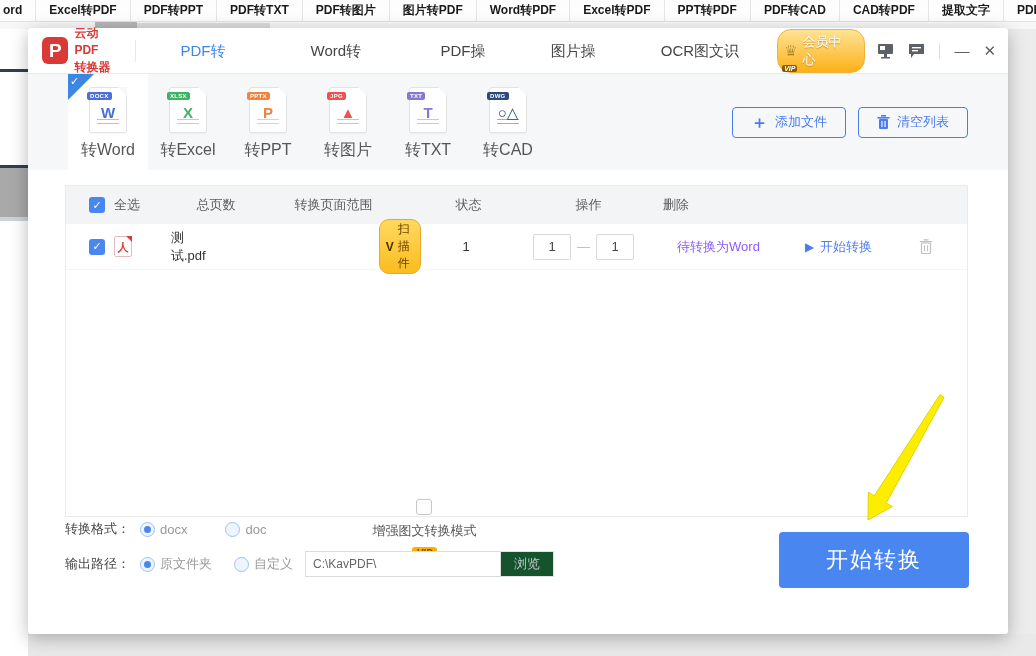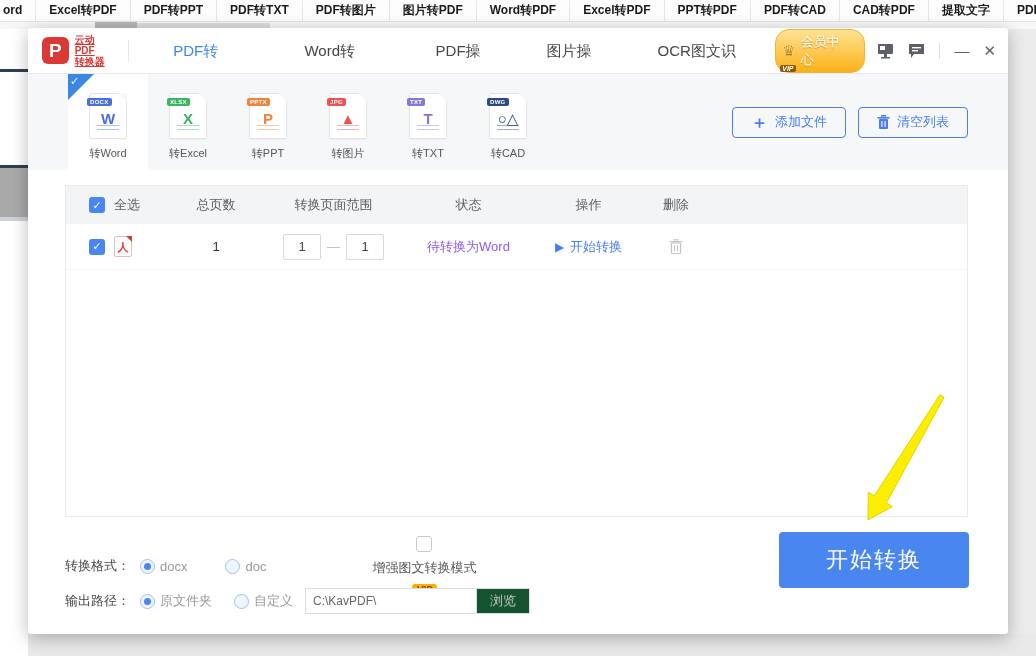--- a/index.html
+++ b/index.html
@@ -17,21 +17,21 @@
   .leftbg .navyline { position:absolute; left:0; top:40px; width:28px; height:3px; background:#2e3f54; }
   .leftbg .grayblock { position:absolute; left:0; top:136px; width:28px; height:56px; background:#a9a9a9; border-top:3px solid #2e3f54; border-bottom:4px solid #cdd2da; }
 
   
   .dialog { position:absolute; left:28px; top:28px; width:980px; height:606px; background:#fff; border-radius:3px; box-shadow:0 4px 18px rgba(0,0,0,.28); z-index:5; }
 
   
   .dlg-header { position:relative; height:46px; display:flex; align-items:center; border-bottom:1px solid #e7e9f2; padding:0 12px 0 14px; }
   .logo { display:flex; align-items:center; gap:6px; }
   .logo-mark { width:27px; height:27px; background:#d93a35; border-radius:6px; color:#fff; font-weight:bold; font-size:19px; display:flex; align-items:center; justify-content:center; }
-  .logo-text { font-size:10px; line-height:11px; color:#d93a35; font-weight:bold;text-decoration:underline; }
+  .logo-text { font-size:12px; line-height:17px; color:#d93a35; font-weight:bold; }
   .hdr-divider { width:1px; height:22px; background:#e8e8e8; margin:0 18px 0 14px; }
   .nav { display:flex; align-items:flex-start; height:46px; }
   .nav-item { font-size:15px; color:#454545; padding:0 26px; line-height:46px; cursor:pointer; position:relative; }
   .nav-item.active { color:#3d87e4; }
   .nav-item.active .caret { position:absolute; left:50%; bottom:-5px; width:8px; height:8px; background:#eaf2fd; border:1px solid #6ea3e8; transform:translateX(-50%) rotate(45deg); border-right:none; border-bottom:none; }
   .nav-item.active .underline { position:absolute; left:0; right:0; bottom:-1px; height:2px; background:linear-gradient(90deg,rgba(61,135,228,0),#3d87e4,rgba(61,135,228,0)); }
   .hdr-right { margin-left:auto; display:flex; align-items:center; gap:12px; }
   .vip-pill { display:flex; align-items:center; background:linear-gradient(180deg,#ffe394,#fbb117); border:1px solid #f0b23c; border-radius:14px; padding:3px 14px 3px 6px; cursor:pointer; position:relative; }
   .vip-crown { color:#b8860b; font-size:15px; line-height:14px; margin-right:5px; text-shadow:0 0 1px #fff; }
   .vip-tag { position:absolute; left:4px; bottom:0px; font-size:7px; font-style:italic; font-weight:bold; color:#fff; background:#8a5a00; border-radius:2px; padding:0 2px; }
@@ -45,21 +45,21 @@
   .band { position:relative; height:96px; background:#f6f7f8; display:flex; align-items:stretch; padding-left:40px; }
   .ftab { width:80px; display:flex; flex-direction:column; align-items:center; justify-content:flex-end; padding-bottom:9px; cursor:pointer; position:relative; }
   .ftab.selected { background:#fff; }
   .ftab.selected .corner { position:absolute; left:0; top:0; width:0; height:0; border-top:26px solid #3d87e4; border-right:26px solid transparent; }
   .ftab.selected .corner-check { position:absolute; left:2px; top:1px; color:#fff; font-size:11px; font-weight:bold; }
   .ficon { width:38px; height:46px; background:#fff; border:1px solid #e3e3e3; border-radius:3px; position:relative; margin-bottom:7px; box-shadow:0 1px 2px rgba(0,0,0,.04); }
   .ficon .fold { position:absolute; right:-1px; top:-1px; width:0; height:0; border-top:9px solid #f6f7f8; border-left:9px solid transparent; }
   .fbadge { position:absolute; left:-3px; top:4px; color:#fff; font-size:6px; font-weight:bold; padding:1px 3px; border-radius:2px; letter-spacing:.3px; }
   .fglyph { position:absolute; left:0; right:0; top:16px; text-align:center; font-size:15px; font-weight:bold; }
   .flines { position:absolute; left:7px; right:7px; bottom:6px; height:7px; background:repeating-linear-gradient(180deg, currentColor 0 1.5px, transparent 1.5px 4px); opacity:.45; }
-  .flabel { font-size:11px; color:#555; }
+  .flabel { font-size:16px; color:#555; }
   .band-buttons { margin-left:auto; display:flex; align-items:center; gap:12px; padding-right:40px; }
   .obtn { display:flex; align-items:center; gap:7px; border:1px solid #4a7cf0; color:#4a7cf0; border-radius:4px; height:31px; padding:0 18px; font-size:13px; cursor:pointer; background:transparent; }
   .obtn .plus { font-size:17px; font-weight:bold; line-height:1; }
 
   
   .tablebox { position:absolute; left:37px; top:157px; width:903px; height:332px; border:1px solid #eaeaea; background:#fff; }
   .thead { height:38px; background:#f3f4f6; display:flex; align-items:center; font-size:13px; color:#5c5c5c; }
   .trow { height:46px; display:flex; align-items:center; font-size:13px; color:#333; border-bottom:1px solid #f5f5f5; }
   .c-sel { width:105px; display:flex; align-items:center; gap:9px; padding-left:23px; }
   .c-name { width:250px; display:flex; align-items:center; gap:8px; }
@@ -75,29 +75,29 @@
   .scanbadge { display:inline-flex; align-items:center; gap:4px; background:linear-gradient(180deg,#ffd95e,#fbbc1f); border:1px solid #e8a62a; border-radius:10px; padding:1px 9px 1px 6px; font-size:12px; color:#6b4300; margin-left:165px; }
   .scanbadge .vmark { font-weight:bold; color:#4a3000; font-size:12px; }
   .rangebox { width:38px; height:26px; border:1px solid #d9d9d9; border-radius:2px; text-align:center; font-size:13px; color:#444; background:#fff; }
   .rangedash { color:#bbb; }
   .status-text { color:#8b5cf6; }
   .act-link { color:#4a7cf0; cursor:pointer; }
   .act-play { color:#4a7cf0; font-size:12px; }
   .trash-gray { color:#c2c2c2; cursor:pointer; }
 
   
-  .opts { position:absolute; left:37px; top:525px; font-size:13px; color:#555; }
+  .opts { position:absolute; left:37px; top:488px; font-size:13px; color:#555; }
   .optrow { display:flex; align-items:center; height:26px; margin-bottom:9px; }
   .optlabel { color:#454545; margin-right:10px; }
   .radio { width:15px; height:15px; border-radius:50%; border:1px solid #9cc0f5; background:#eef5ff; margin-right:5px; position:relative; flex:0 0 auto; cursor:pointer; }
   .radio.on::after { content:""; position:absolute; left:3px; top:3px; width:7px; height:7px; border-radius:50%; background:#4a86f0; }
   .rlabel { color:#9a9a9a; margin-right:38px; }
   .enh-box { margin-left:68px; display:flex; align-items:center; gap:7px;flex-direction:column; }
   .vipmini { background:#ffae00; color:#7a4a00; font-size:10px; font-weight:bold; font-style:italic; border-radius:3px; padding:1px 4px; }
-  .pathinput { width:172px; height:26px; border:1px solid #dcdcdc; font-size:12px; color:#666; padding:0 7px; outline:none; }
+  .pathinput { width:196px; height:26px; border:1px solid #dcdcdc; font-size:12px; color:#666; padding:0 7px; outline:none; }
   .browsebtn { height:26px; padding:0 13px; background:#14532d; border:1px solid #e3e3e3; border-left:none; color:#c3c3c3; font-size:13px; cursor:default; }
 
   .bigbtn { position:absolute; left:751px; top:504px; width:190px; height:56px; background:#4a86f0; border:none; border-radius:4px; color:#fff; font-size:22px; letter-spacing:2px; cursor:pointer; font-family:inherit; }
 
   .arrow-overlay { position:absolute; left:0; top:0; width:1036px; height:656px; z-index:9; pointer-events:none; }
 
   .bottomstrip { position:absolute; left:0; top:634px; width:1036px; height:22px; background:#e9e9e9; z-index:0; }
 </style>
 </head>
 <body>
@@ -266,20 +266,27 @@
         </div>
       <div class="c-del">
           <span>删除</span>
         </div>
     </div>
     <div class="trow">
       <div class="c-sel">
         <span class="cbx">✓</span>
         <span class="pdf-ic">人<span class="pfold"></span></span>
       </div>
+      <div class="c-name">
+        <span>测试.pdf</span>
+        <span class="scanbadge">
+          <span class="vmark">V</span>
+          <span>扫描件</span>
+        </span>
+      </div>
       <div class="c-pages">1</div>
       <div class="c-range">
         <input class="rangebox" value="1" style="">
         <span class="rangedash">—</span>
         <input class="rangebox" value="1" style="">
       </div>
       <div class="c-status"><span class="status-text">待转换为Word</span></div>
       <div class="c-action">
         <span class="act-play">▶</span>
         <span class="act-link">开始转换</span>

